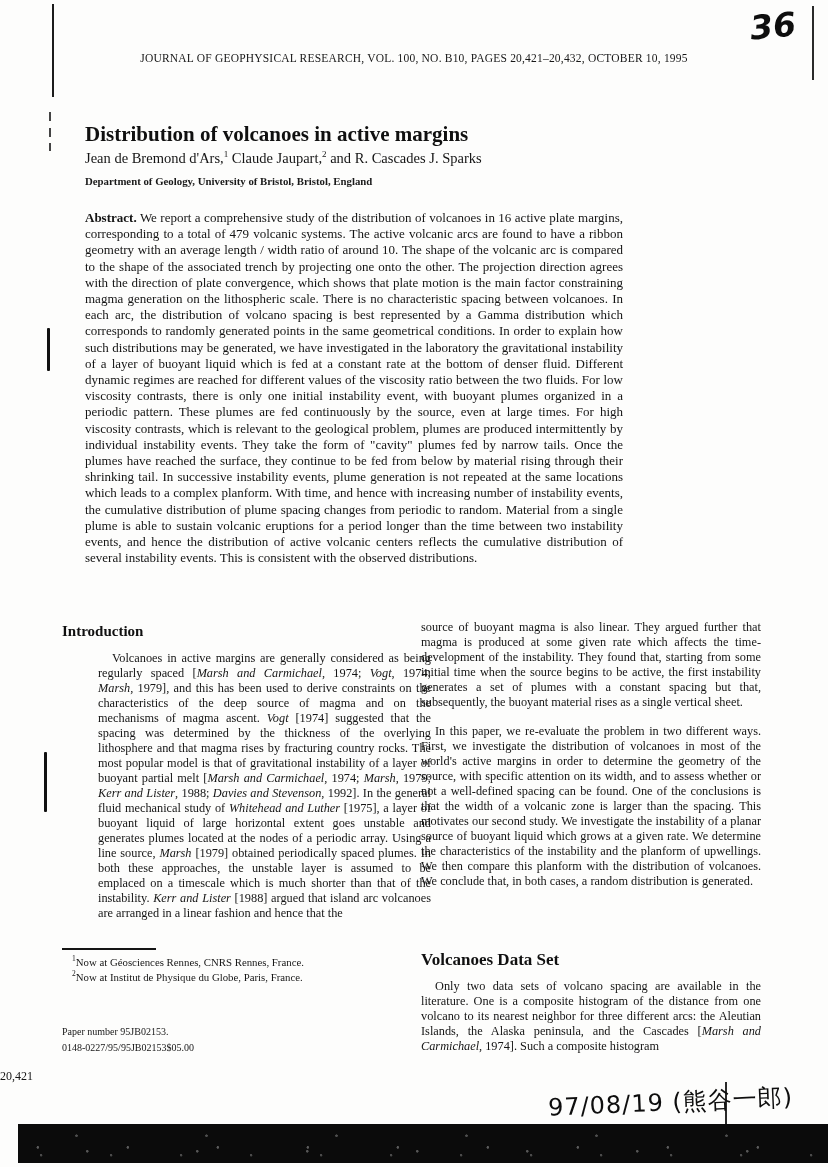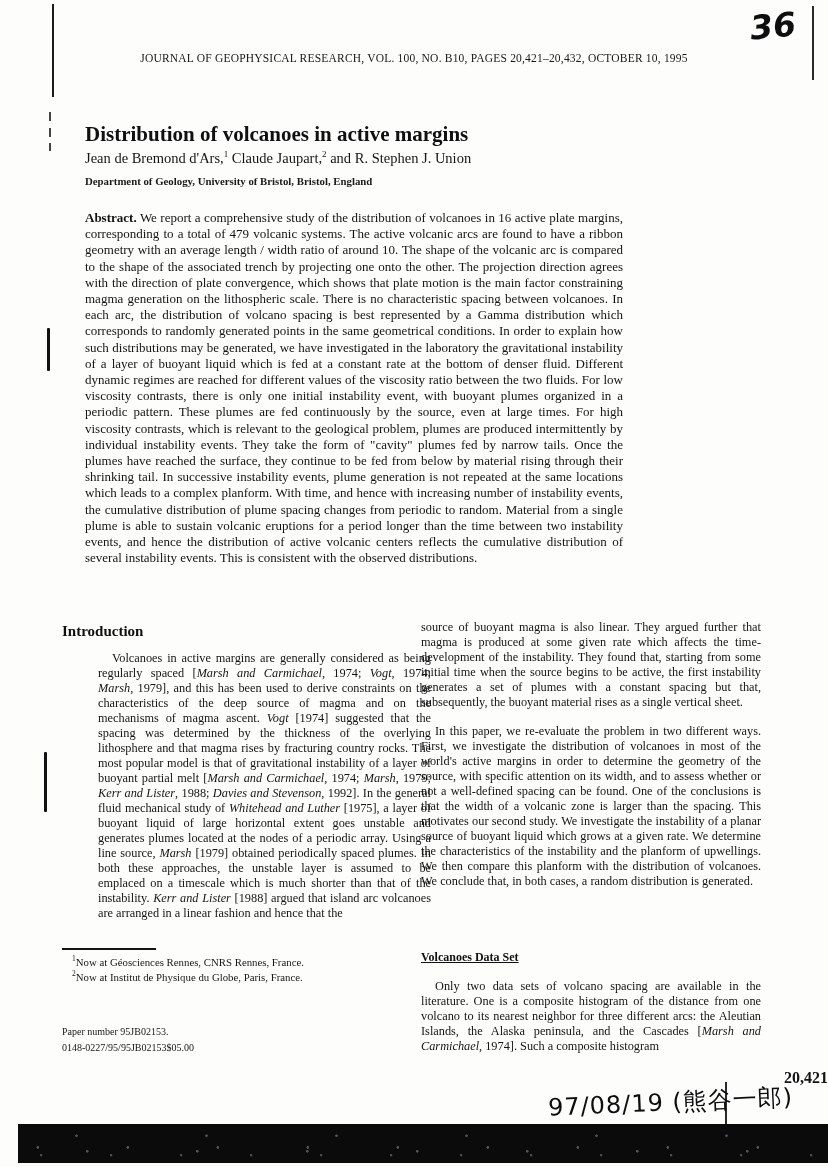--- a/index.html
+++ b/index.html
@@ -72,32 +72,32 @@
   .col .indent{text-indent:14px;}
   .left-col-head{
     position:absolute;left:62px;top:623px;width:333px;
     font-size:15px;font-weight:bold;color:#101010;
   }
   .left-col-para{left:58px;top:651px;width:333px;margin-left:40px;}
   .right-col-paras{left:421px;top:620px;width:340px;}
   .right-col-paras p + p{margin-top:14px;}
   .right-col-head{
     position:absolute;left:421px;top:950px;width:340px;
-    font-size:12px;font-weight:bold;color:#101010;text-decoration:underline;
+    font-size:17px;font-weight:bold;color:#101010;
   }
   .right-col-para3{left:421px;top:979px;width:340px;}
   .footnote-block{position:absolute;left:62px;top:948px;width:333px;font-size:10.8px;line-height:14.5px;color:#161616;}
   .footnote-rule{width:94px;height:2px;background:#151515;margin-bottom:5px;}
   .footnote{text-indent:10px;}
   .footnote sup{font-size:7.5px;}
   .copyright{position:absolute;left:62px;top:999px;width:333px;font-size:11.2px;color:#161616;}
   .paper-no{position:absolute;left:62px;top:1024px;width:333px;font-size:10px;line-height:16px;color:#161616;}
   .page-number{
-    position:absolute;left:0;top:1069px;width:828px;text-align:right;
-    font-size:16px;font-weight:bold;color:#141414;
+    position:absolute;left:0;top:1069px;width:828px;text-align:left;
+    font-size:12px;font-weight:normal;color:#141414;
   }
   sup{line-height:0;}
 </style>
 </head>
 <body>
 
 <div class="page">
 
   <div class="edge-line-left"></div>
   <div class="edge-dash d1"></div>
@@ -108,21 +108,21 @@
   <div class="margin-mark-2"></div>
   <div class="corner-line"></div>
   <div class="bottom-bar"></div>
 
   <div class="hand hand-36">36</div>
   <div class="hand hand-date">97/08/19 (熊谷一郎)</div>
 
   <div class="journal-line">JOURNAL OF GEOPHYSICAL RESEARCH, VOL. 100, NO. B10, PAGES 20,421–20,432, OCTOBER 10, 1995</div>
 
   <h1 class="title">Distribution of volcanoes in active margins</h1>
-  <div class="authors"><span>Jean de Bremond d'Ars,</span><sup>1</sup><span> Claude Jaupart,</span><sup>2</sup><span> and R. Stephen J. Union</span></div>
+  <div class="authors"><span>Jean de Bremond d'Ars,</span><sup>1</sup><span> Claude Jaupart,</span><sup>2</sup><span> and R. Cascades J. Sparks</span></div>
   <div class="affiliation">Department of Geology, University of Bristol, Bristol, England</div>
 
   <div class="abstract"><span style="font-weight: bold;">Abstract.</span><span>  We report a comprehensive study of the distribution of volcanoes in 16 active plate margins, corresponding to a total of 479 volcanic systems. The active volcanic arcs are found to have a ribbon geometry with an average length / width ratio of around 10. The shape of the volcanic arc is compared to the shape of the associated trench by projecting one onto the other. The projection direction agrees with the direction of plate convergence, which shows that plate motion is the main factor constraining magma generation on the lithospheric scale. There is no characteristic spacing between volcanoes. In each arc, the distribution of volcano spacing is best represented by a Gamma distribution which corresponds to randomly generated points in the same geometrical conditions. In order to explain how such distributions may be generated, we have investigated in the laboratory the gravitational instability of a layer of buoyant liquid which is fed at a constant rate at the bottom of denser fluid. Different dynamic regimes are reached for different values of the viscosity ratio between the two fluids. For low viscosity contrasts, there is only one initial instability event, with buoyant plumes organized in a periodic pattern. These plumes are fed continuously by the source, even at large times. For high viscosity contrasts, which is relevant to the geological problem, plumes are produced intermittently by individual instability events. They take the form of "cavity" plumes fed by narrow tails. Once the plumes have reached the surface, they continue to be fed from below by material rising through their shrinking tail. In successive instability events, plume generation is not repeated at the same locations which leads to a complex planform. With time, and hence with increasing number of instability events, the cumulative distribution of plume spacing changes from periodic to random. Material from a single plume is able to sustain volcanic eruptions for a period longer than the time between two instability events, and hence the distribution of active volcanic centers reflects the cumulative distribution of several instability events. This is consistent with the observed distributions.</span></div>
 
   <div class="left-col-head">Introduction</div>
   <div class="col left-col-para">
     <p class="indent"><span>Volcanoes in active margins are generally considered as being regularly spaced [</span><span style="font-style: italic;">Marsh and Carmichael</span><span>, 1974; </span><span style="font-style: italic;">Vogt</span><span>, 1974; </span><span style="font-style: italic;">Marsh</span><span>, 1979], and this has been used to derive constraints on the characteristics of the deep source of magma and on the mechanisms of magma ascent. </span><span style="font-style: italic;">Vogt</span><span> [1974] suggested that the spacing was determined by the thickness of the overlying lithosphere and that magma rises by fracturing country rocks. The most popular model is that of gravitational instability of a layer of buoyant partial melt [</span><span style="font-style: italic;">Marsh and Carmichael</span><span>, 1974; </span><span style="font-style: italic;">Marsh</span><span>, 1979; </span><span style="font-style: italic;">Kerr and Lister</span><span>, 1988; </span><span style="font-style: italic;">Davies and Stevenson</span><span>, 1992]. In the general fluid mechanical study of </span><span style="font-style: italic;">Whitehead and Luther</span><span> [1975], a layer of buoyant liquid of large horizontal extent goes unstable and generates plumes located at the nodes of a periodic array. Using a line source, </span><span style="font-style: italic;">Marsh</span><span> [1979] obtained periodically spaced plumes. In both these approaches, the unstable layer is assumed to be emplaced on a timescale which is much shorter than that of the instability. </span><span style="font-style: italic;">Kerr and Lister</span><span> [1988] argued that island arc volcanoes are arranged in a linear fashion and hence that the</span></p>
   </div>
 
   <div class="footnote-block">

